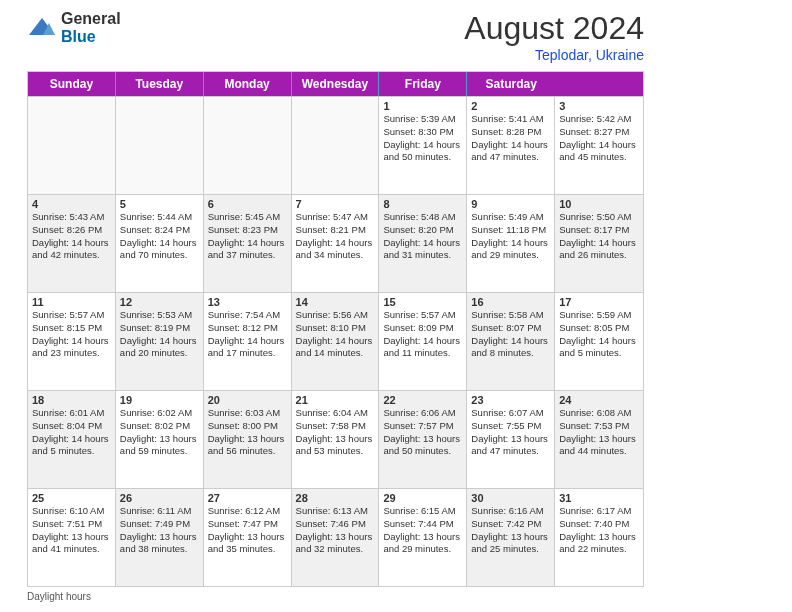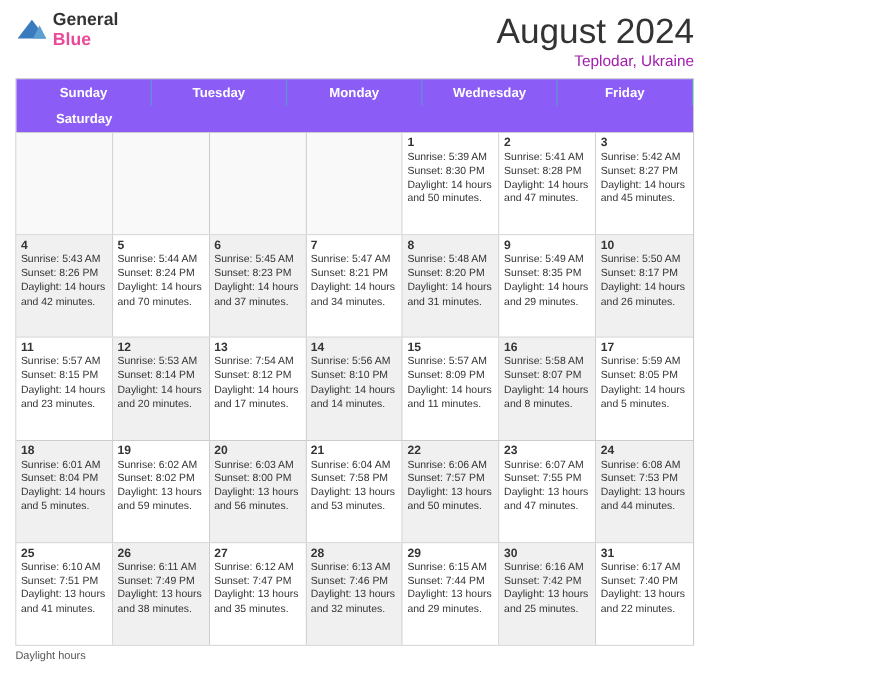--- a/index.html
+++ b/index.html
@@ -9,20 +9,21 @@
       width: 792px;
       height: 612px;
       overflow: hidden;
     }
     .page {
       width: 645px;
       height: 612px;
       padding: 10px 14px;
       display: flex;
       flex-direction: column;
+      margin-left: 13px;
     }
     .header {
       display: flex;
       justify-content: space-between;
       align-items: flex-start;
       margin-bottom: 8px;
     }
     .logo {
       display: flex;
       align-items: center;
@@ -34,49 +35,49 @@
       line-height: 1.1;
     }
     .logo-general {
       font-size: 16px;
       font-weight: bold;
       color: #333;
     }
     .logo-blue {
       font-size: 16px;
       font-weight: bold;
-      color: #ec4899;
+      color: #0369a1;
     }
     .logo-icon {
       width: 30px;
       height: 30px;
     }
     .title-block {
       text-align: right;
     }
     .month-title {
       font-size: 32px;
       font-weight: normal;
       color: #333;
       text-align: right;
     }
     .location {
       font-size: 14px;
-      color: #a21caf;
+      color: #1d4ed8;
     }
     .calendar {
       flex: 1;
       display: flex;
       flex-direction: column;
       border: 1px solid #ccc;
     }
     .cal-header {
       display: grid;
-      grid-template-columns: repeat(5, 1fr);
-      background: #8b5cf6;
+      grid-template-columns: repeat(7, 1fr);
+      background: #a21caf;
     }
     .cal-header-cell {
       color: #fff;
       text-align: center;
       padding: 5px 2px;
       font-size: 12px;
       font-weight: bold;
       border-right: 1px solid #5a9ad0;
     }
     .cal-header-cell:last-child { border-right: none; }
@@ -209,21 +210,21 @@
           <div class="cal-cell shaded">
             <span class="day-num">8</span>
             <span class="cell-line">Sunrise: 5:48 AM</span>
             <span class="cell-line">Sunset: 8:20 PM</span>
             <span class="cell-line">Daylight: 14 hours</span>
             <span class="cell-line">and 31 minutes.</span>
           </div>
           <div class="cal-cell">
             <span class="day-num">9</span>
             <span class="cell-line">Sunrise: 5:49 AM</span>
-            <span class="cell-line">Sunset: 8:35 PM</span>
+            <span class="cell-line">Sunset: 11:18 PM</span>
             <span class="cell-line">Daylight: 14 hours</span>
             <span class="cell-line">and 29 minutes.</span>
           </div>
           <div class="cal-cell shaded">
             <span class="day-num">10</span>
             <span class="cell-line">Sunrise: 5:50 AM</span>
             <span class="cell-line">Sunset: 8:17 PM</span>
             <span class="cell-line">Daylight: 14 hours</span>
             <span class="cell-line">and 26 minutes.</span>
           </div>
@@ -232,21 +233,21 @@
           <div class="cal-cell">
             <span class="day-num">11</span>
             <span class="cell-line">Sunrise: 5:57 AM</span>
             <span class="cell-line">Sunset: 8:15 PM</span>
             <span class="cell-line">Daylight: 14 hours</span>
             <span class="cell-line">and 23 minutes.</span>
           </div>
           <div class="cal-cell shaded">
             <span class="day-num">12</span>
             <span class="cell-line">Sunrise: 5:53 AM</span>
-            <span class="cell-line">Sunset: 8:14 PM</span>
+            <span class="cell-line">Sunset: 8:19 PM</span>
             <span class="cell-line">Daylight: 14 hours</span>
             <span class="cell-line">and 20 minutes.</span>
           </div>
           <div class="cal-cell">
             <span class="day-num">13</span>
             <span class="cell-line">Sunrise: 7:54 AM</span>
             <span class="cell-line">Sunset: 8:12 PM</span>
             <span class="cell-line">Daylight: 14 hours</span>
             <span class="cell-line">and 17 minutes.</span>
           </div>

